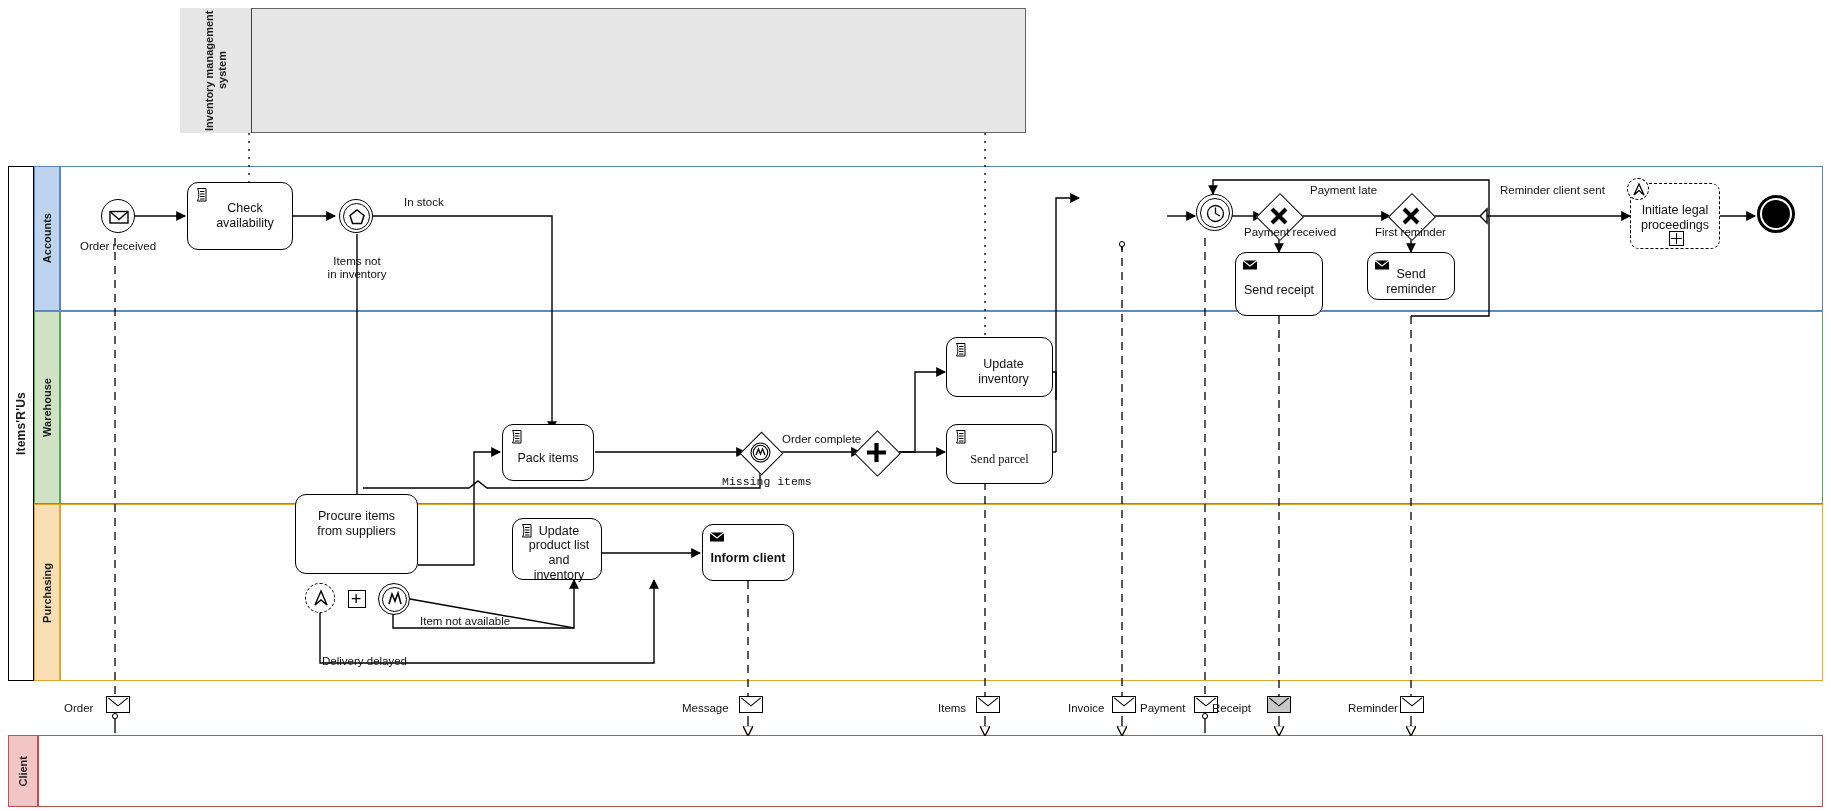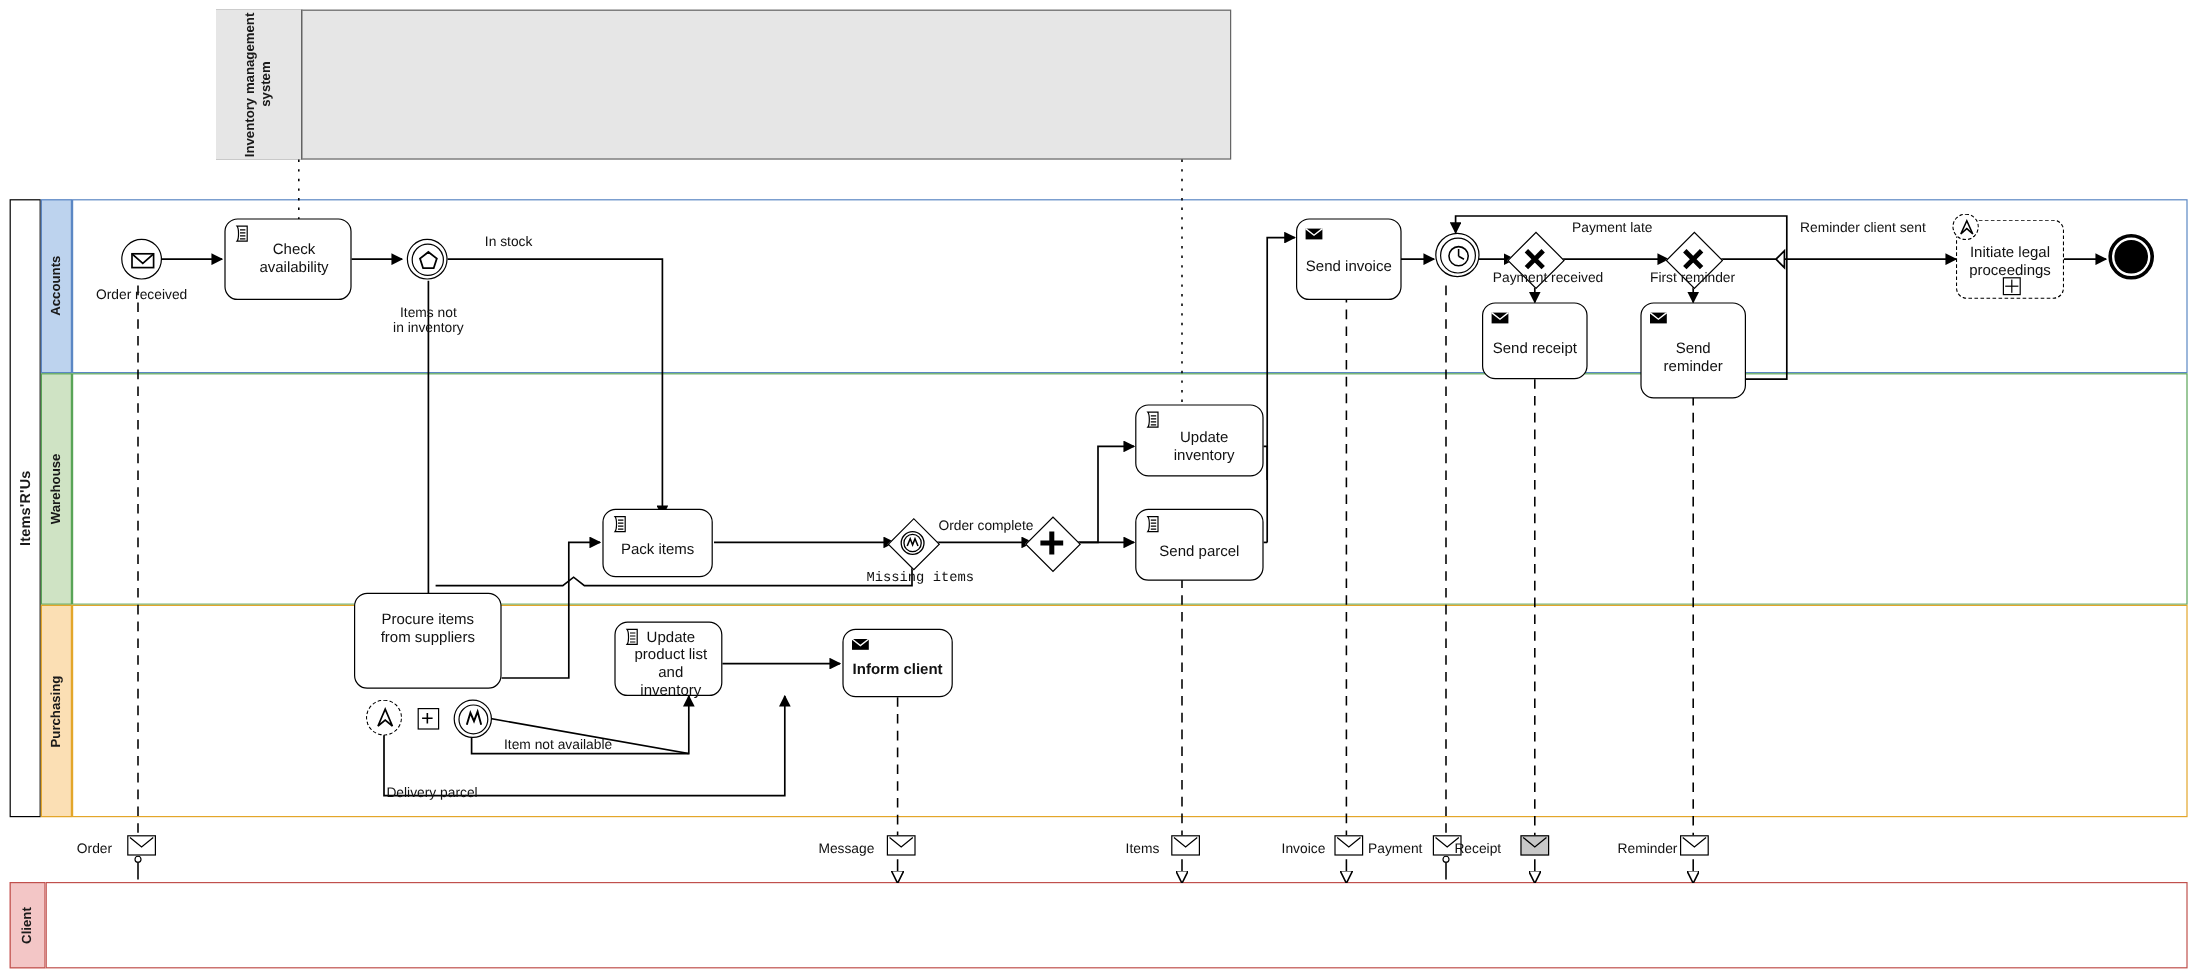--- a/index.html
+++ b/index.html
@@ -250,37 +250,30 @@
   <div class="task" style="left:187px;top:182px;width:106px;height:68px;">
     <svg class="tmarker" viewBox="0 0 16 16">
       <path d="M3.5,1.5 L12,1.5 L12,14 L3.5,14 C5.2,12 5.2,3.5 3.5,1.5 Z" fill="#fff" stroke="#000" stroke-width="1"></path>
       <path d="M6,4.5 L10.5,4.5 M6,7 L10.5,7 M6,9.5 L10.5,9.5 M6,12 L10.5,12" stroke="#000" stroke-width="1"></path>
     </svg>
     <div class="tlabel ml" style="padding-left:14px;">
       Check<br>availability
     </div>
   </div>
 
-  <div class="task" style="left:1080px;top:182px;width:88px;height:68px;">
+
+  <div class="task" style="left:1235px;top:252px;width:88px;height:64px;">
     <svg class="tmarker" viewBox="0 0 16 16">
       <rect x="1" y="3.5" width="14" height="9" fill="#000"></rect>
       <path d="M 1,3.5 L 8,9 L 15,3.5" fill="none" stroke="#fff" stroke-width="1.2"></path>
     </svg>
-    <div class="tlabel" style="padding-top:12px;">Send invoice</div>
-  </div>
-
-  <div class="task" style="left:1235px;top:252px;width:88px;height:64px;">
-    <svg class="tmarker" viewBox="0 0 16 16">
-      <rect x="1" y="3.5" width="14" height="9" fill="#000"></rect>
-      <path d="M 1,3.5 L 8,9 L 15,3.5" fill="none" stroke="#fff" stroke-width="1.2"></path>
-    </svg>
     <div class="tlabel" style="padding-top:12px;">Send receipt</div>
   </div>
 
-  <div class="task" style="left:1367px;top:252px;width:88px;height:80px;">
+  <div class="task" style="left:1367px;top:252px;width:88px;height:48px;">
     <svg class="tmarker" viewBox="0 0 16 16">
       <rect x="1" y="3.5" width="14" height="9" fill="#000"></rect>
       <path d="M 1,3.5 L 8,9 L 15,3.5" fill="none" stroke="#fff" stroke-width="1.2"></path>
     </svg>
     <div class="tlabel" style="padding-top:12px;">Send reminder</div>
   </div>
 
   <div class="task subproc" style="left:1630px;top:183px;width:90px;height:66px;">
     <div class="ev dashed" style="left:-4px;top:-6px;width:22px;height:22px;">
       <svg viewBox="0 0 22 22" width="22" height="22">
@@ -300,21 +293,21 @@
   </div>
 
   <div class="task" style="left:946px;top:337px;width:107px;height:60px;">
     <svg class="tmarker" viewBox="0 0 16 16">
       <path d="M3.5,1.5 L12,1.5 L12,14 L3.5,14 C5.2,12 5.2,3.5 3.5,1.5 Z" fill="#fff" stroke="#000" stroke-width="1"></path>
       <path d="M6,4.5 L10.5,4.5 M6,7 L10.5,7 M6,9.5 L10.5,9.5 M6,12 L10.5,12" stroke="#000" stroke-width="1"></path>
     </svg>
     <div class="tlabel ml" style="padding-top:10px;padding-left:12px;">Update<br>inventory</div>
   </div>
 
-  <div class="task" style="left:946px;top:424px;width:107px;height:60px;">
+  <div class="task" style="left:946px;top:424px;width:107px;height:60px;font-family:Liberation Serif, serif;">
     <svg class="tmarker" viewBox="0 0 16 16">
       <path d="M3.5,1.5 L12,1.5 L12,14 L3.5,14 C5.2,12 5.2,3.5 3.5,1.5 Z" fill="#fff" stroke="#000" stroke-width="1"></path>
       <path d="M6,4.5 L10.5,4.5 M6,7 L10.5,7 M6,9.5 L10.5,9.5 M6,12 L10.5,12" stroke="#000" stroke-width="1"></path>
     </svg>
     <div class="tlabel" style="padding-top:10px;">Send parcel</div>
   </div>
 
   <div class="task" style="left:295px;top:494px;width:123px;height:80px;">
     <div class="tlabel ml" style="padding-bottom:20px;">Procure items<br>from suppliers</div>
   </div>
@@ -355,21 +348,21 @@
   </div>
 
   <div class="flabel" style="left:404px;top:196px;">In stock</div>
   <div class="flabel" style="left:782px;top:433px;">Order complete</div>
   <div class="flabel" style="left:722px;top:475px;font-family:Liberation Mono, monospace;">Missing items</div>
   <div class="flabel" style="left:1310px;top:184px;">Payment late</div>
   <div class="flabel" style="left:1244px;top:226px;">Payment received</div>
   <div class="flabel" style="left:1375px;top:226px;">First reminder</div>
   <div class="flabel" style="left:1500px;top:184px;">Reminder client sent</div>
   <div class="flabel" style="left:420px;top:615px;">Item not available</div>
-  <div class="flabel" style="left:322px;top:655px;">Delivery parcel</div>
+  <div class="flabel" style="left:322px;top:655px;">Delivery delayed</div>
 
   <div class="flabel" style="left:64px;top:702px;">Order</div>
   <div class="msgicon" style="left:106px;top:696px;width:24px;height:17px;">
     <svg viewBox="0 0 24 17" width="22" height="15" style="position:absolute;left:0;top:0;">
       <path d="M 1,1 L 12,10 L 23,1" fill="none" stroke="#000" stroke-width="1.2"></path>
     </svg>
   </div>
 
   <div class="flabel" style="left:682px;top:702px;">Message</div>
   <div class="msgicon" style="left:739px;top:696px;width:24px;height:17px;">

